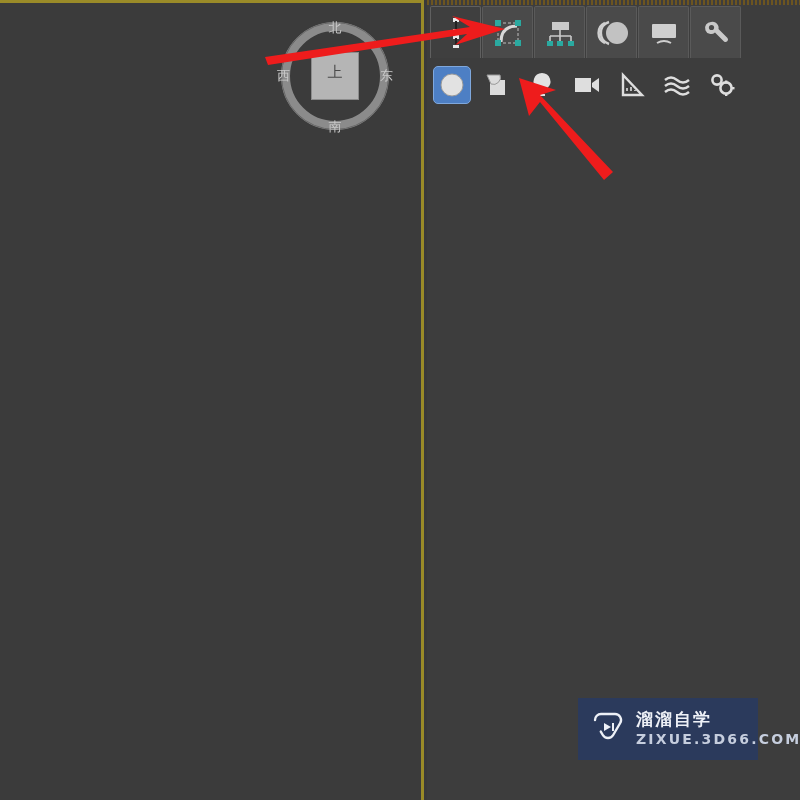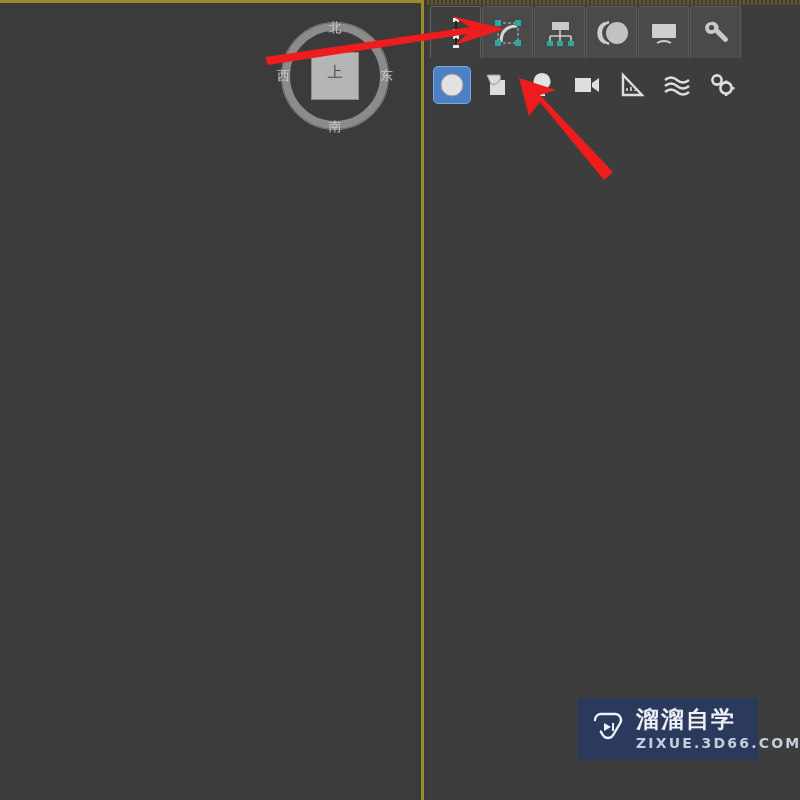--- a/index.html
+++ b/index.html
@@ -88,21 +88,21 @@
   .watermark{
     position:absolute;left:578px;top:698px;width:180px;height:62px;
     background:#2b3a5c;display:flex;align-items:center;gap:8px;padding-left:10px;
     box-sizing:border-box;
   }
   .wm-logo{
     width:40px;height:38px;flex:0 0 auto;
     display:flex;align-items:center;justify-content:center;
   }
   .wm-texts{display:flex;flex-direction:column;justify-content:center;}
-  .wm-title{color:#eef1f7;font-size:23px;font-weight:bold;letter-spacing:2px;line-height:1.05;}
+  .wm-title{color:#eef1f7;font-size:17px;font-weight:bold;letter-spacing:2px;line-height:1.05;}
   .wm-sub{color:#c6cede;font-size:14px;letter-spacing:2.2px;margin-top:3px;font-weight:bold;}
 
   
   .arrow-svg{position:absolute;left:0;top:0;width:800px;height:800px;pointer-events:none;}
 </style>
 </head>
 <body>
 
 <div id="root">
 

